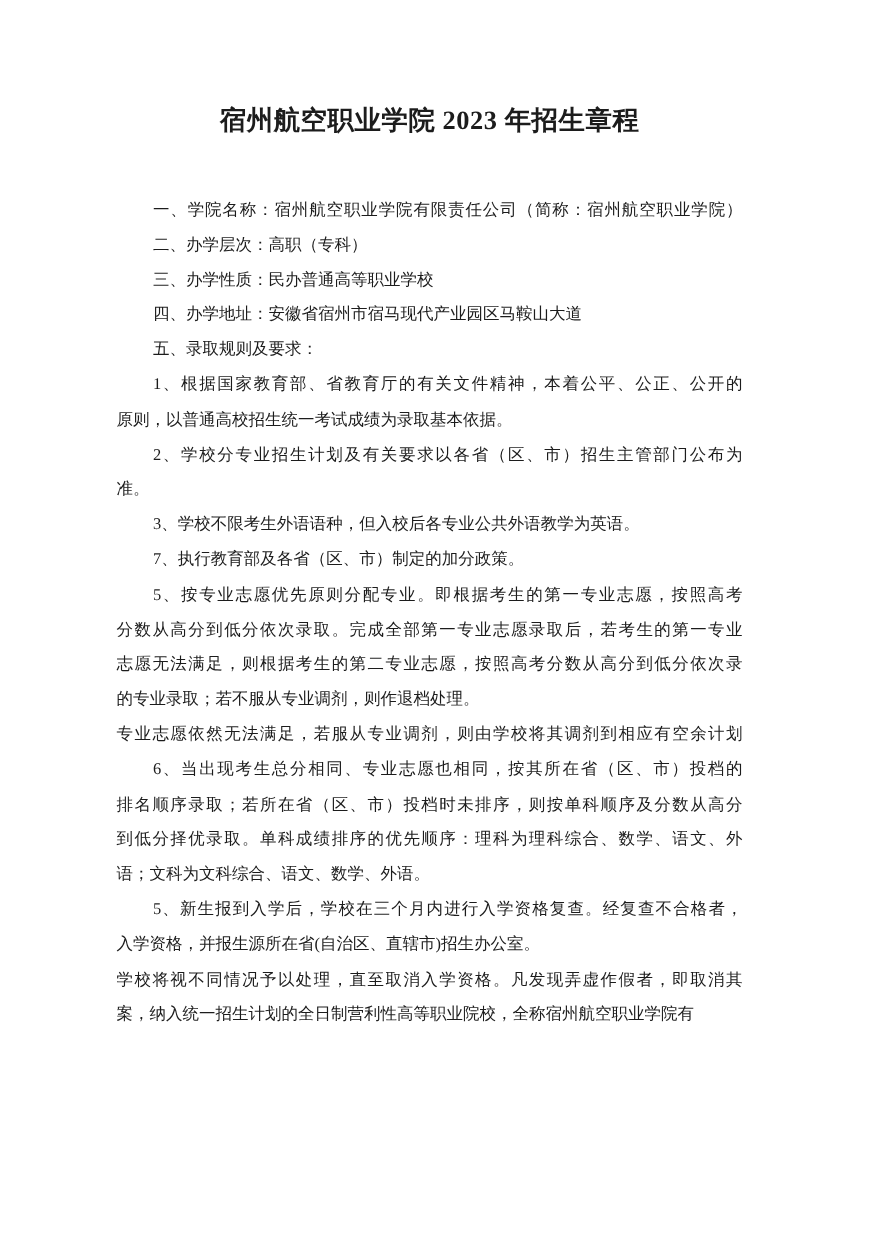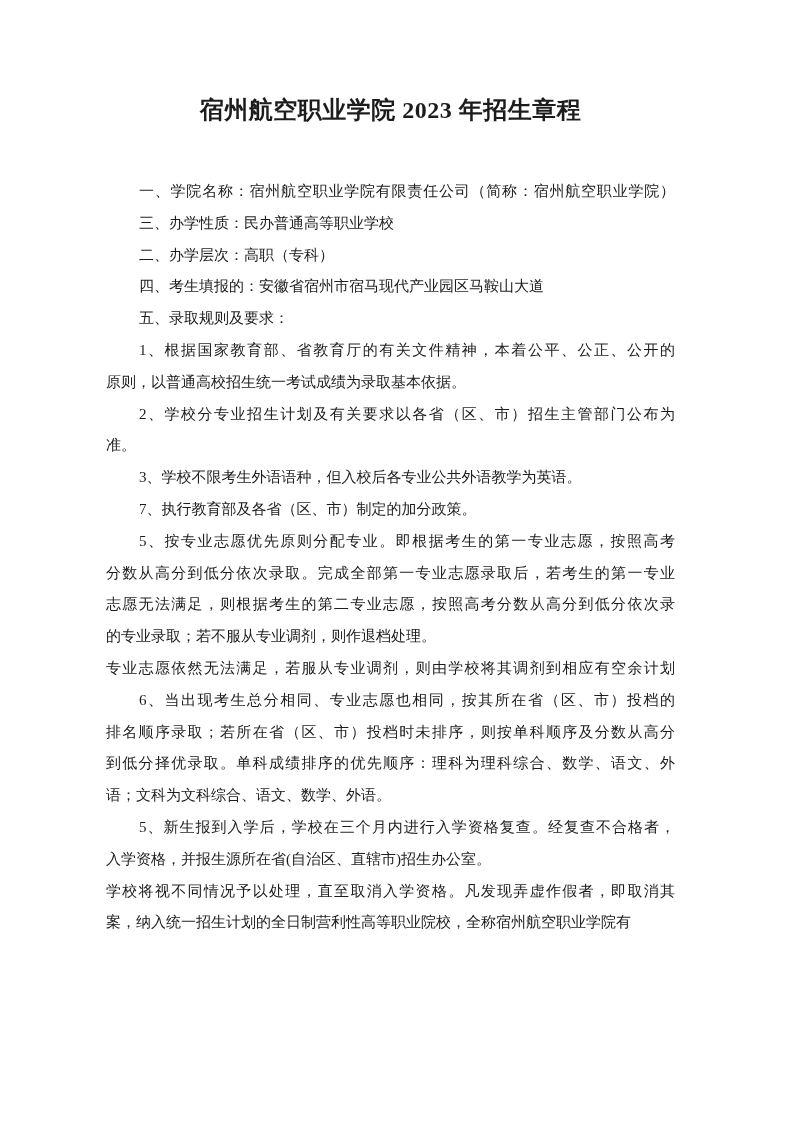--- a/index.html
+++ b/index.html
@@ -44,29 +44,29 @@
 
   <h1 class="doc-title">宿州航空职业学院 2023 年招生章程</h1>
 
   <div>
 
     <p class="para">
       <span class="ln ind fl" style="display:block">一、学院名称：宿州航空职业学院有限责任公司（简称：宿州航空职业学院）</span>
     </p>
 
     <p class="para">
+      <span class="ln ind" style="display:block">二、办学层次：高职（专科）</span>
+    </p>
+
+    <p class="para">
       <span class="ln ind" style="display:block">三、办学性质：民办普通高等职业学校</span>
     </p>
 
     <p class="para">
-      <span class="ln ind" style="display:block">二、办学层次：高职（专科）</span>
-    </p>
-
-    <p class="para">
-      <span class="ln ind" style="display:block">四、考生填报的：安徽省宿州市宿马现代产业园区马鞍山大道</span>
+      <span class="ln ind" style="display:block">四、办学地址：安徽省宿州市宿马现代产业园区马鞍山大道</span>
     </p>
 
     <p class="para">
       <span class="ln ind" style="display:block">五、录取规则及要求：</span>
     </p>
 
     <p class="para">
       <span class="ln ind fl" style="display:block">1、根据国家教育部、省教育厅的有关文件精神，本着公平、公正、公开的</span>
       <span class="ln" style="display:block">原则，以普通高校招生统一考试成绩为录取基本依据。</span>
     </p>

